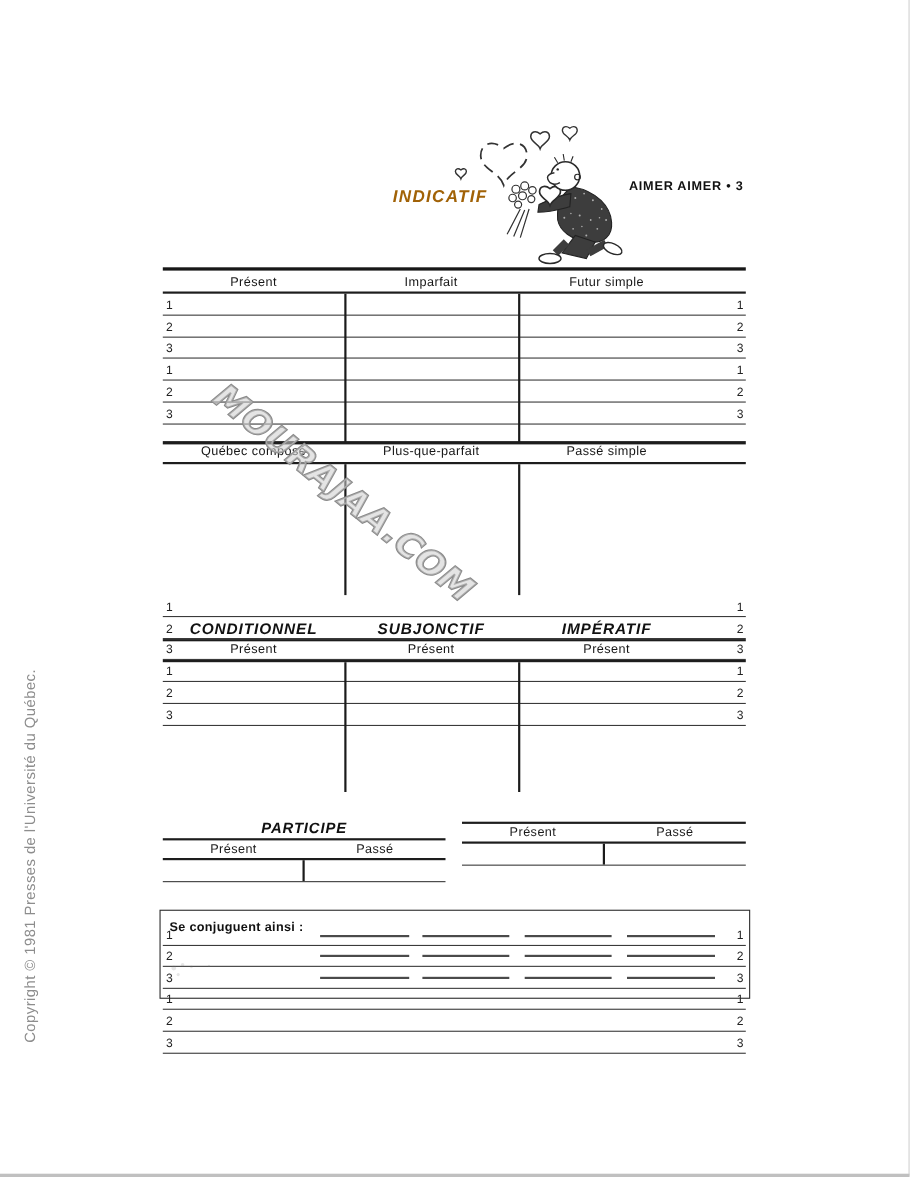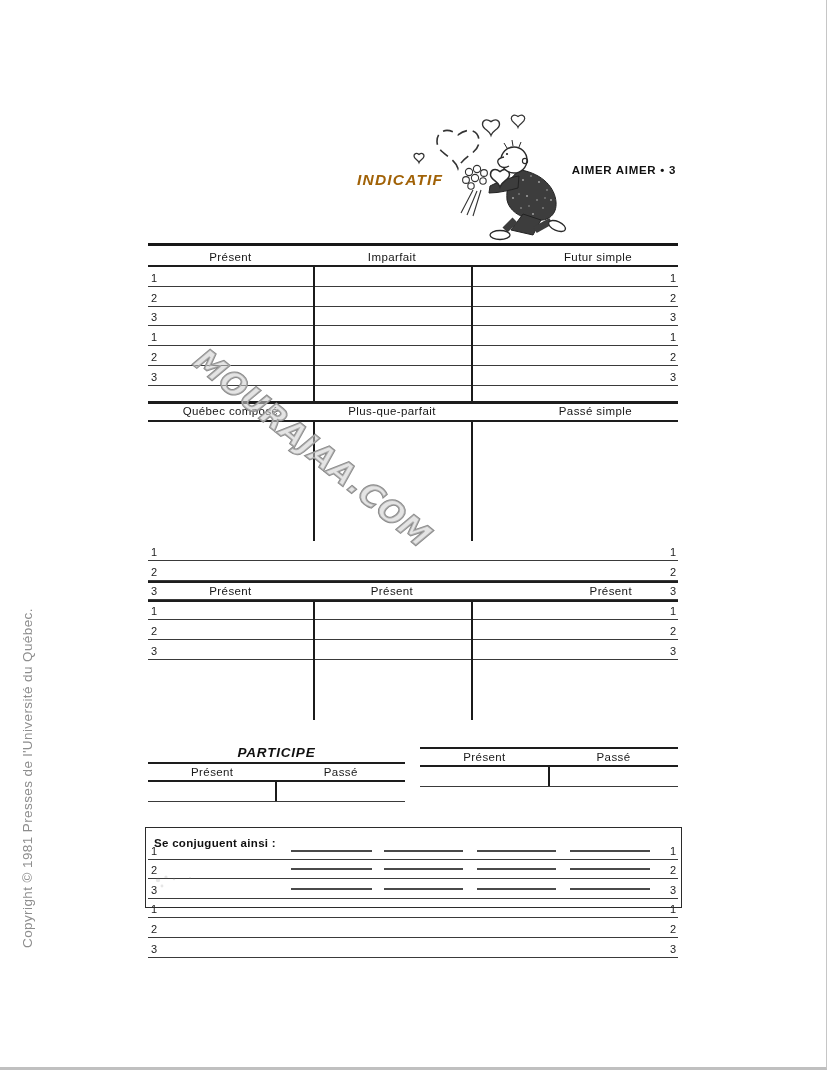--- a/index.html
+++ b/index.html
@@ -10,21 +10,21 @@
   }
   .abs{position:absolute;}
   
   .rule3{height:3px;background:#171717;}
   .rule2{height:2px;background:#1d1d1d;}
   .boxborder{border:1.6px solid #2b2b2b;box-sizing:border-box;}
   
   .hdrrow{display:flex;font-size:11.5px;letter-spacing:.4px;color:#161616;}
   .hdrrow .c1{width:165px;text-align:center;}
   .hdrrow .c2{width:158px;text-align:center;}
-  .hdrrow .c3{width:207px;text-align:right;padding-right:46px;box-sizing:border-box;}
+  .hdrrow .c3{width:207px;text-align:center;padding-right:46px;box-sizing:border-box;}
   .titlerow{display:flex;font-size:14px;font-weight:bold;font-style:italic;letter-spacing:.8px;color:#111;}
   .titlerow .c1{width:165px;text-align:center;}
   .titlerow .c2{width:158px;text-align:center;}
   .titlerow .c3{width:207px;text-align:center;padding-right:46px;box-sizing:border-box;}
   
   .rows{position:relative;}
   .crow{position:relative;box-sizing:border-box;border-bottom:1.5px solid #3a3a3a;}
   .crow .num-l{position:absolute;left:3px;bottom:2px;font-size:11px;color:#222;}
   .crow .num-r{position:absolute;right:2px;bottom:2px;font-size:11px;color:#222;}
   .vline{position:absolute;width:2px;background:#1b1b1b;}
@@ -179,20 +179,25 @@
         <span class="num-r">2</span>
       </div>
     <div class="crow" style="height:19.83px;">
         <span class="num-l">3</span>
         <span class="num-r">3</span>
       </div>
   </div>
   <div class="abs vline" style="left:313px;top:422px;height:119px;"></div>
   <div class="abs vline" style="left:471px;top:422px;height:119px;"></div>
 
+  <div class="abs titlerow" style="left:148px;top:563px;width:530px;">
+    <span class="c1">CONDITIONNEL</span>
+    <span class="c2">SUBJONCTIF</span>
+    <span class="c3">IMPÉRATIF</span>
+  </div>
   <div class="abs rule2" style="left:148px;top:581px;width:530px;"></div>
   <div class="abs hdrrow" style="left:148px;top:585px;width:530px;">
     <span class="c1">Présent</span>
     <span class="c2">Présent</span>
     <span class="c3">Présent</span>
   </div>
   <div class="abs rule2" style="left:148px;top:600px;width:530px;"></div>
   <div class="abs rows" style="left:148px;top:602px;width:530px;">
     <div class="crow" style="height:19.6px;">
         <span class="num-l">1</span>

